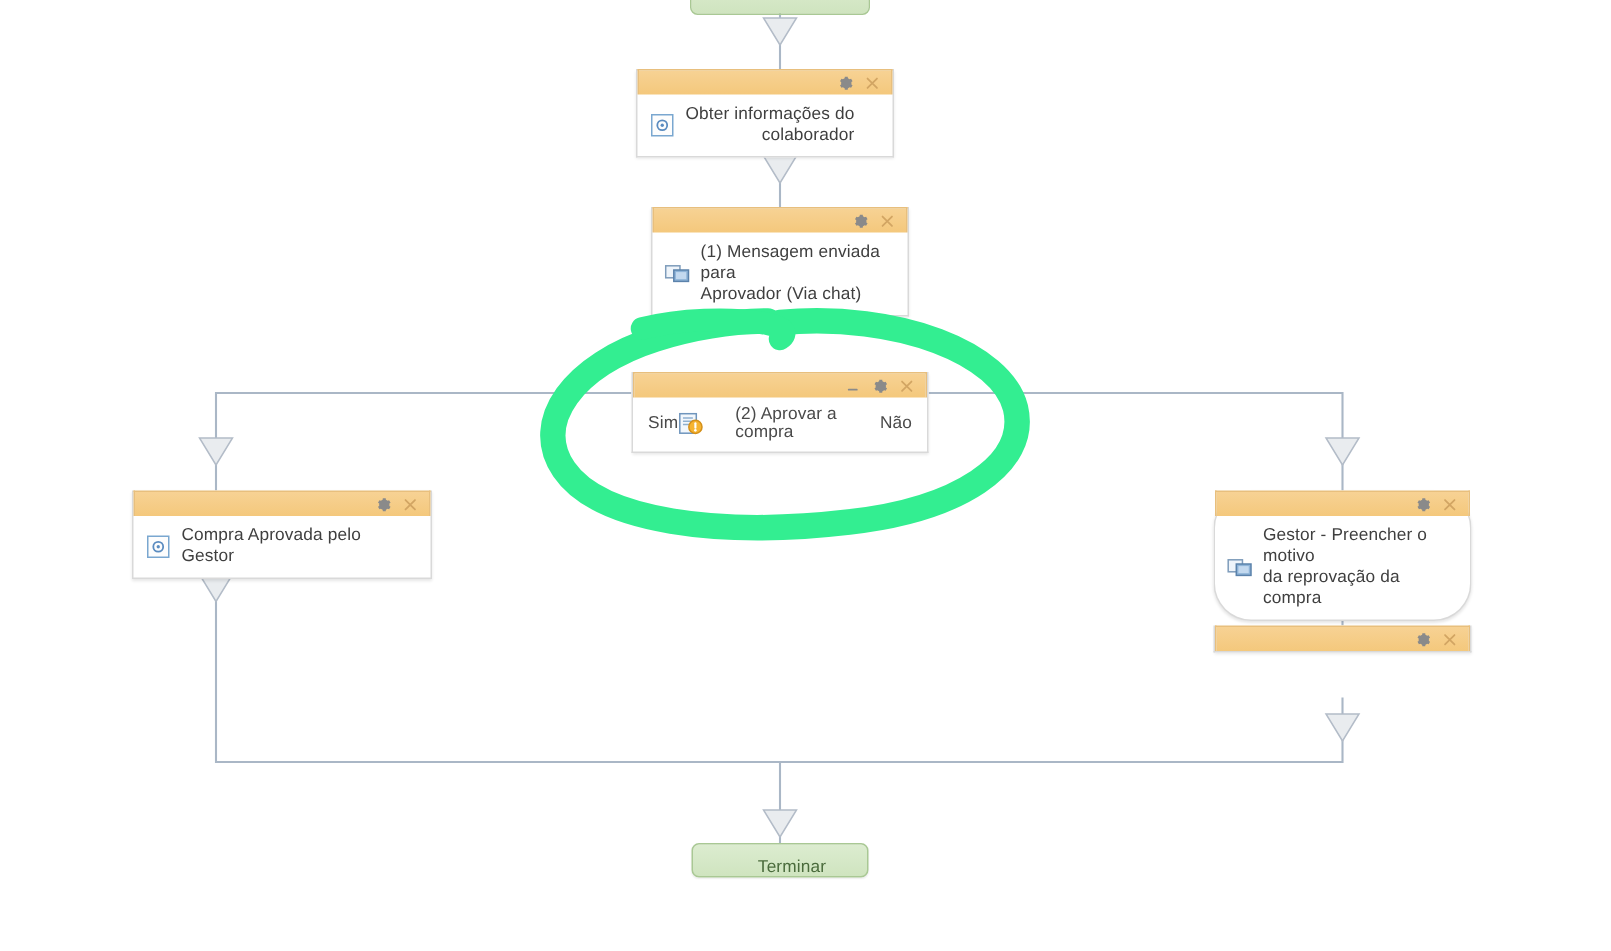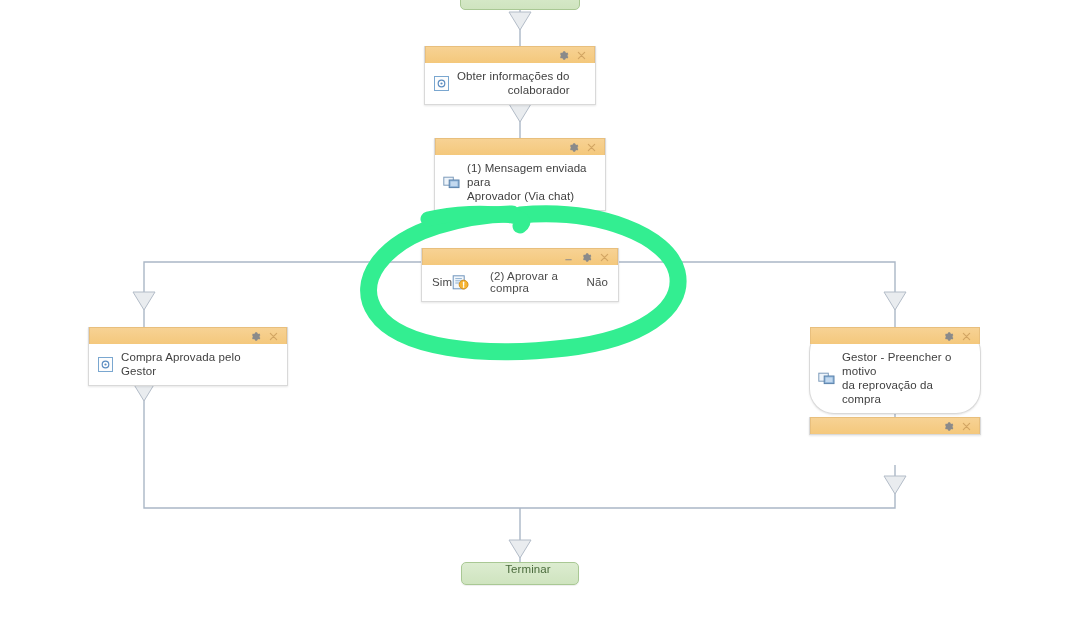--- a/index.html
+++ b/index.html
@@ -116,21 +116,21 @@
   }
 
   
   .terminator {
     position: absolute;
     box-sizing: border-box;
     background: linear-gradient(to bottom, #dcecd0 0%, #cfe4bf 100%);
     border: 1px solid #a9c894;
     border-radius: 5px;
     display: flex;
-    align-items: flex-start;
+    align-items: flex-end;
     justify-content: center;
     box-shadow: 0 1px 1px rgba(0,0,0,0.07);
     padding-left: 16px;
   }
   .terminator-label {
     font-size: 11.5px;
     color: #4a6b3c;
     letter-spacing: 0.1px;
   }
   .terminator-top {

